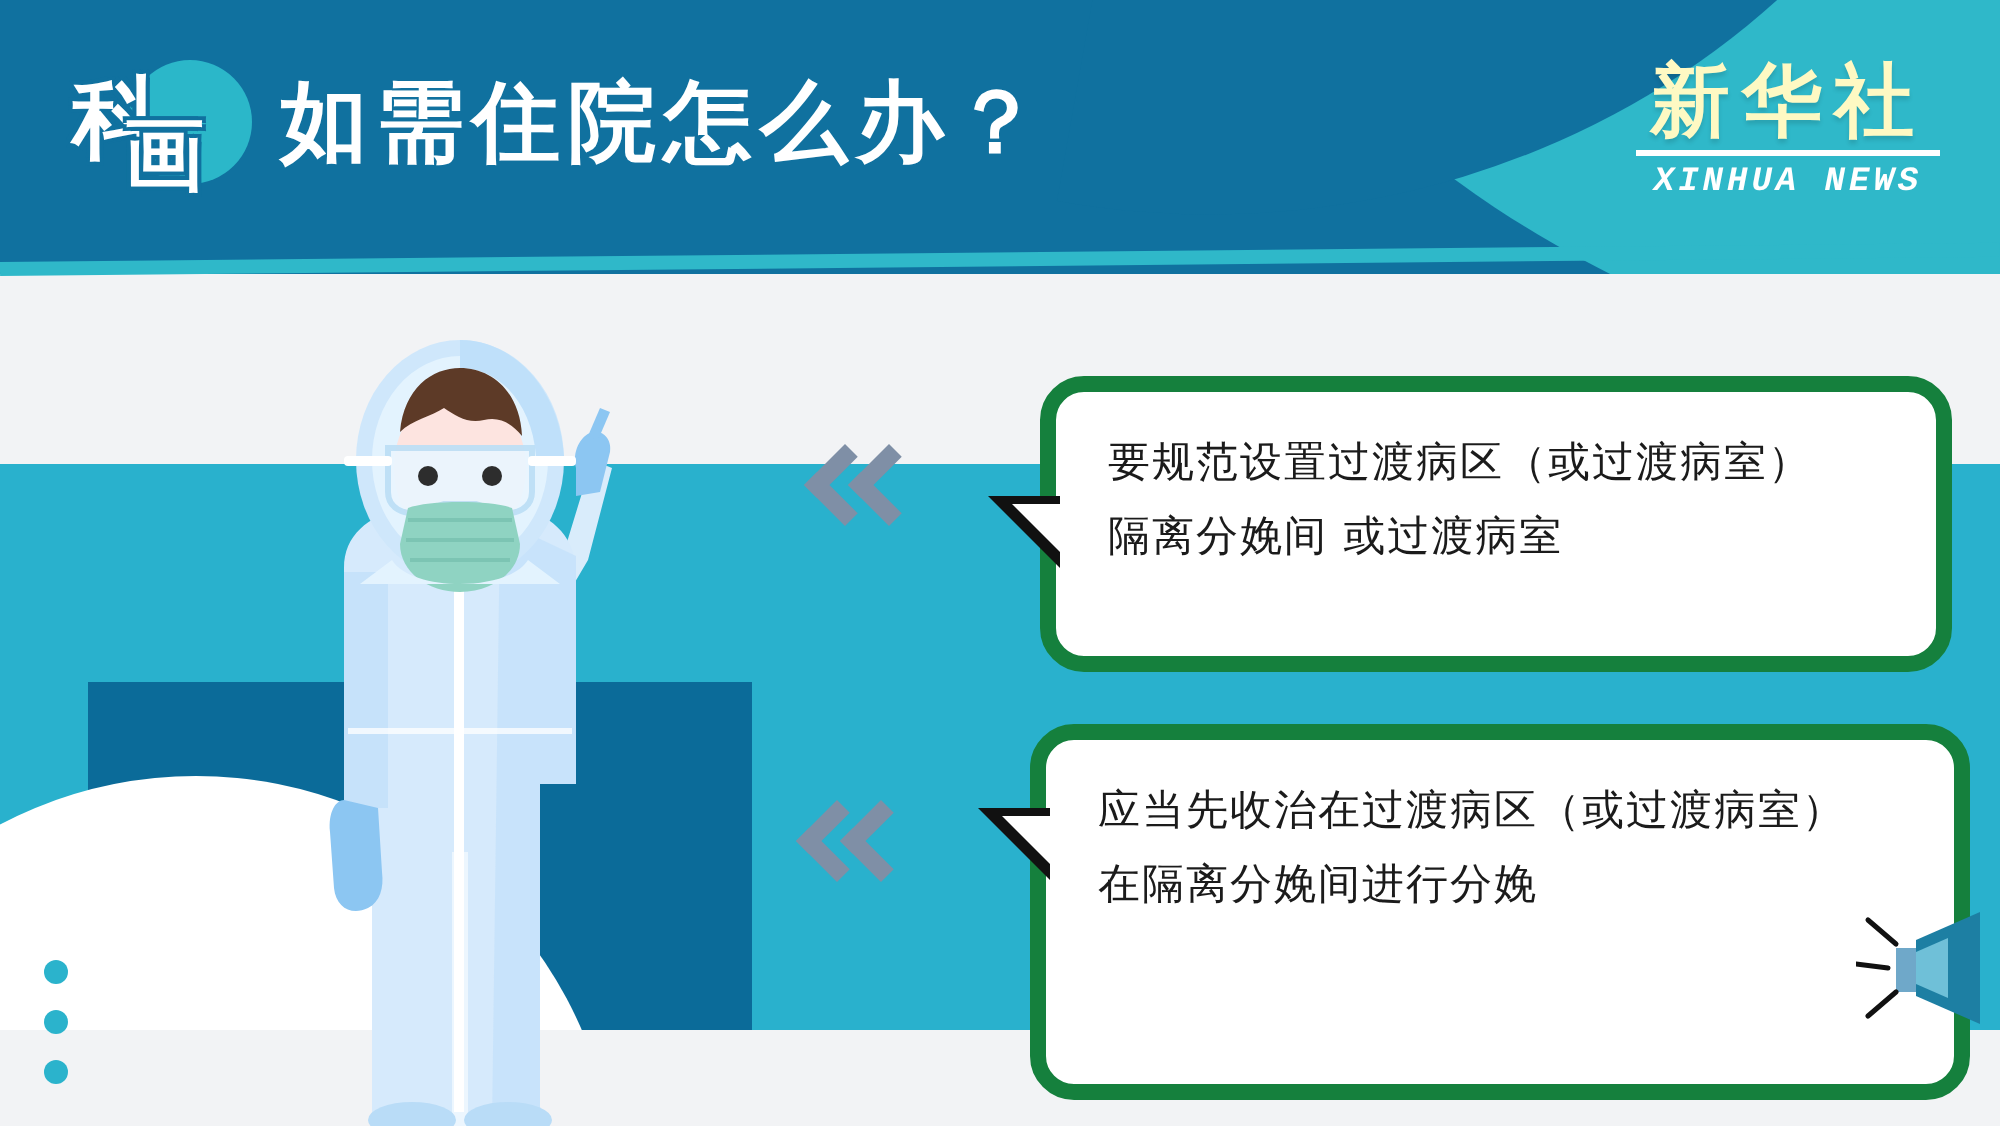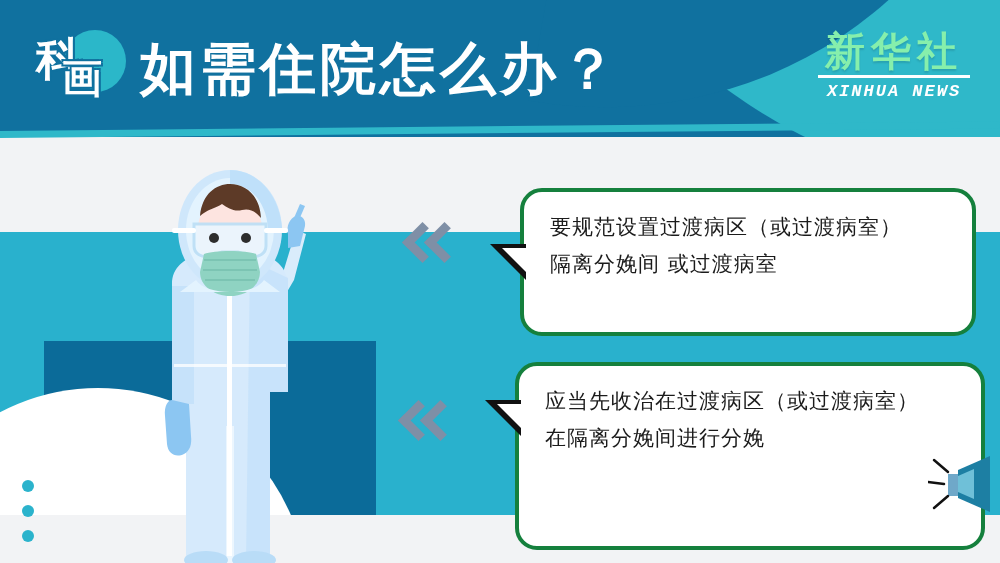--- a/index.html
+++ b/index.html
@@ -74,42 +74,42 @@
     font-family:"DejaVu Sans","Liberation Sans",sans-serif;
     text-shadow:
       -2px -2px 0 #10719f, 2px -2px 0 #10719f,
       -2px  2px 0 #10719f, 2px  2px 0 #10719f;
   }
   .logo-ke{left:2px;top:14px;font-size:46px;}
   .logo-hua{left:28px;top:36px;font-size:40px;}
 
   .title{
     position:absolute;left:140px;top:32px;
-    color:#ffffff;font-size:56px;font-weight:700;letter-spacing:4px;
+    color:#ffffff;font-size:44px;font-weight:700;letter-spacing:4px;
     white-space:nowrap;
   }
 
   .xinhua{
     position:absolute;left:806px;top:30px;text-align:center;width:176px;
   }
   .xinhua .cn{
-    color:#86efac;font-size:40px;font-weight:700;letter-spacing:6px;
+    color:#fef9c3;font-size:40px;font-weight:700;letter-spacing:6px;
     line-height:1.05;
     text-shadow:0 2px 2px rgba(0,0,0,.12);
   }
   .xinhua .rule{
     width:152px;height:3px;background:#ffffff;margin:3px auto 4px auto;
   }
   .xinhua .en{
     color:#ffffff;font-size:17px;font-weight:700;font-style:italic;letter-spacing:2px;font-family:Liberation Mono, monospace;
   }
 
   
   .bubble{
-    position:absolute;background:#ffffff;border:4px solid #15803d;
+    position:absolute;background:#ffffff;border:8px solid #15803d;
     border-radius:22px;box-sizing:border-box;
   }
   .bubble .line{
     color:#1b1b1b;font-size:21px;line-height:37px;white-space:nowrap;
     letter-spacing:1px;
   }
   .bubble-inner{padding:17px 26px 14px 26px;}
   .bubble-tail{
     position:absolute;width:0;height:0;
   }

